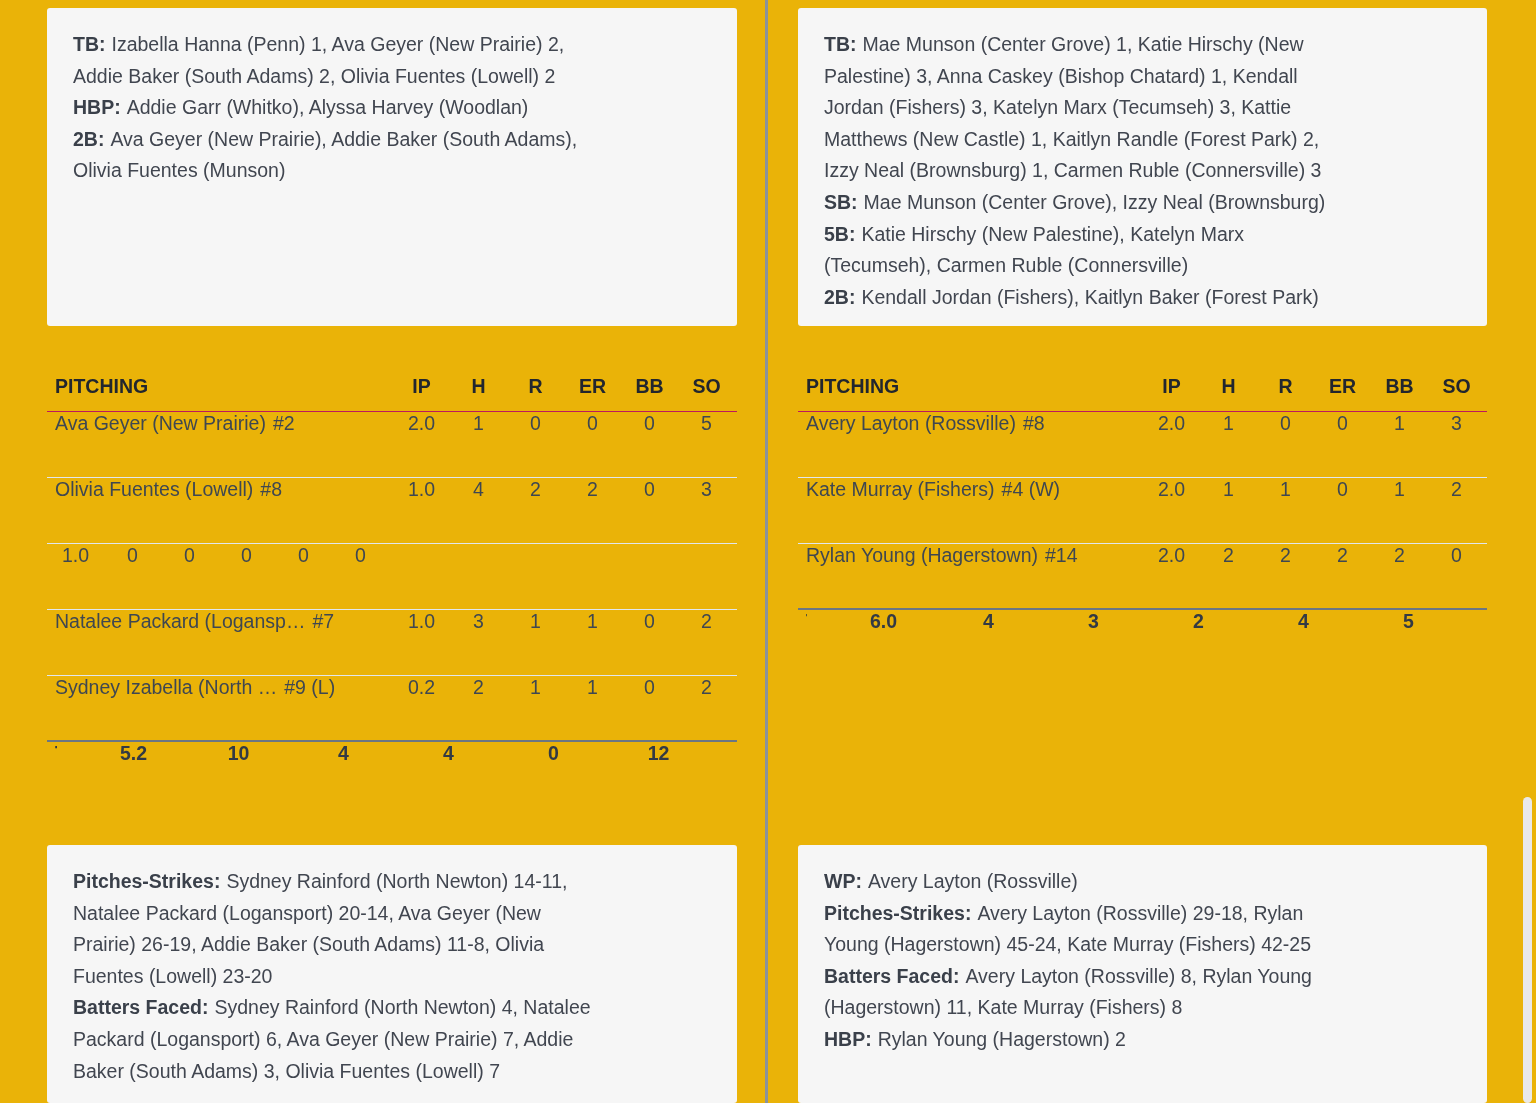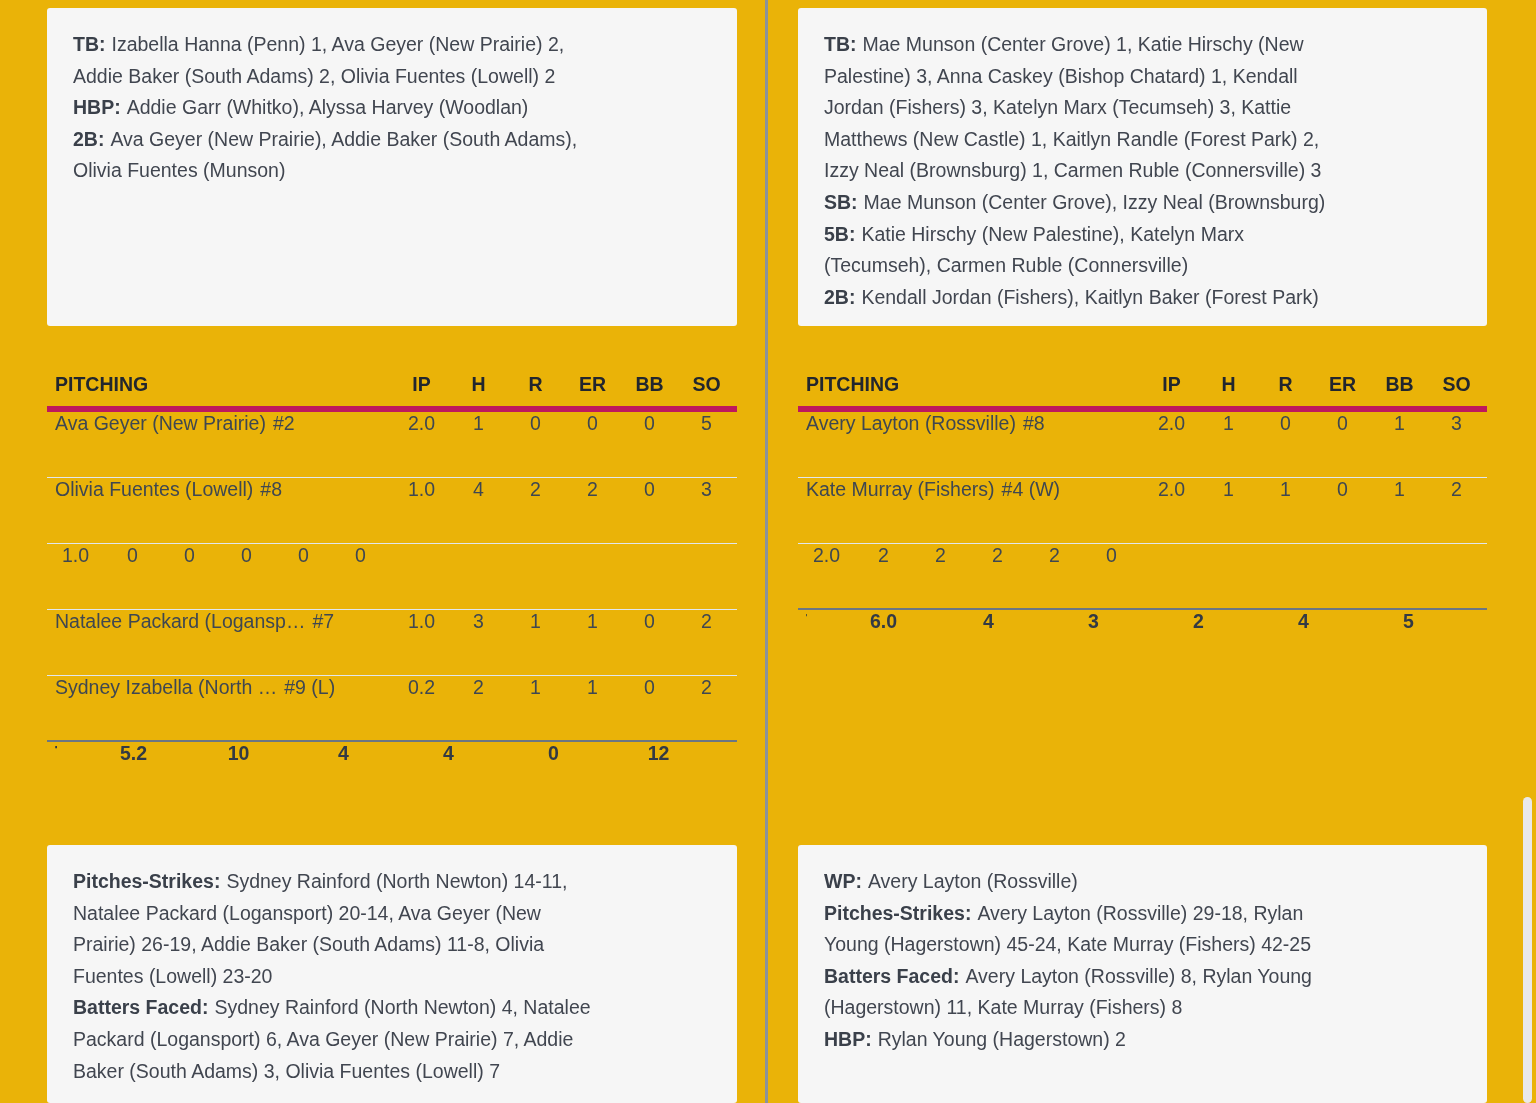--- a/index.html
+++ b/index.html
@@ -37,21 +37,21 @@
   .bottom-box { top: 845px; height: 258px; }
 
   .note-line { margin: 0; }
   .note-label { font-weight: 700; color: #3a404a; margin-right: 6px; }
   .note-text { white-space: pre-wrap; }
 
   .ptable { position: absolute; top: 362px; left: 0; right: 0; font-size: 19.5px; }
   .thead {
     display: flex; align-items: center;
     height: 50px;
-    border-bottom: 6px solid #be185d;
+    border-bottom: 1px solid #be185d;
     font-weight: 700; color: #22262e;
   }
   .trow {
     display: flex; 
     height: 66px;
     border-bottom: 1px solid #e1e7ed;
     color: #3f4751;
   }
   .trow.last-row { border-bottom: 2px solid #6b7683; }
   .trow.team-row {
@@ -217,20 +217,21 @@
         <div class="stat-cell">2.0</div>
         <div class="stat-cell">1</div>
         <div class="stat-cell">1</div>
         <div class="stat-cell">0</div>
         <div class="stat-cell">1</div>
         <div class="stat-cell">2</div>
         <div class="stats-pad"></div>
       </div>
 
       <div class="trow last-row">
+        <div class="name-cell"><span class="pname">Rylan Young (Hagerstown)</span><span class="pnum">#14</span></div>
         <div class="stat-cell">2.0</div>
         <div class="stat-cell">2</div>
         <div class="stat-cell">2</div>
         <div class="stat-cell">2</div>
         <div class="stat-cell">2</div>
         <div class="stat-cell">0</div>
         <div class="stats-pad"></div>
       </div>
 
       <div class="trow team-row">

